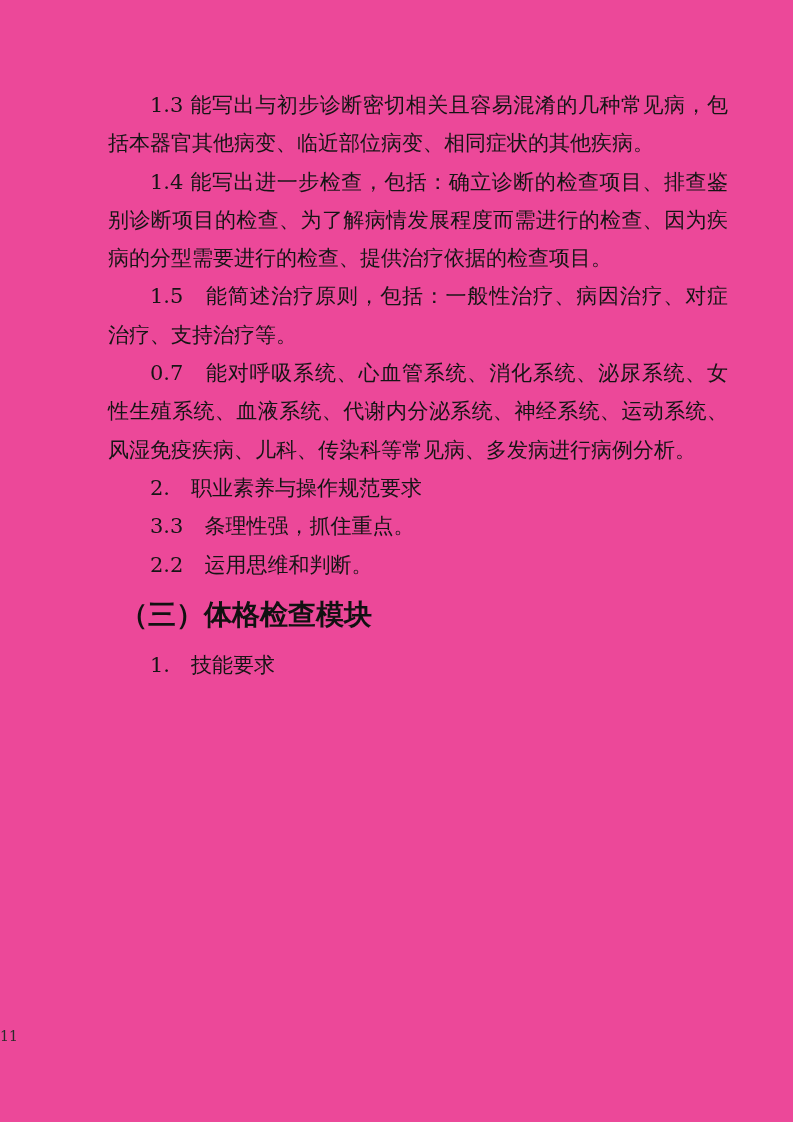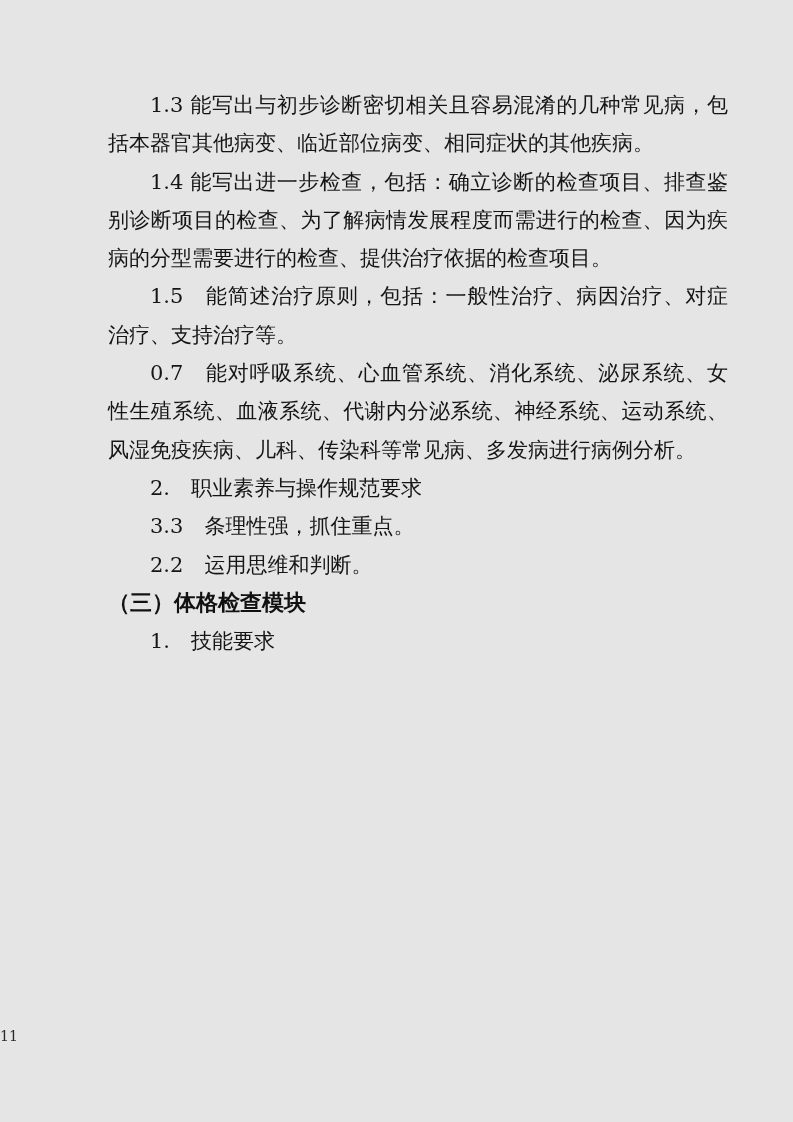--- a/index.html
+++ b/index.html
@@ -4,44 +4,44 @@
 <style>
   html, body {
     margin: 0;
     padding: 0;
     background: #ffffff;
   }
   .page {
     position: relative;
     width: 793px;
     height: 1122px;
-    background: #e5e5e5;
+    background: #ec4899;
     overflow: hidden;
   }
   .content {
     position: absolute;
     left: 108px;
     top: 86px;
     width: 620px;
   }
   p.body {
     margin: 0;
     font-family: "DejaVu Serif", serif;
     font-size: 21px;
     line-height: 38.3px;
     color: #151515;
     text-align: justify;
     text-justify: inter-character;
     text-indent: 2em;
   }
   p.heading {
-    margin: 0;
+    margin: 12px;
     font-family: "DejaVu Sans", sans-serif;
     font-weight: bold;
-    font-size: 22px;
+    font-size: 28px;
     line-height: 38.3px;
     color: #111111;
     text-align: left;
     text-indent: 0;
   }
   .footer {
     position: absolute;
     top: 1028px;
     left: 0;
     width: 100%;

